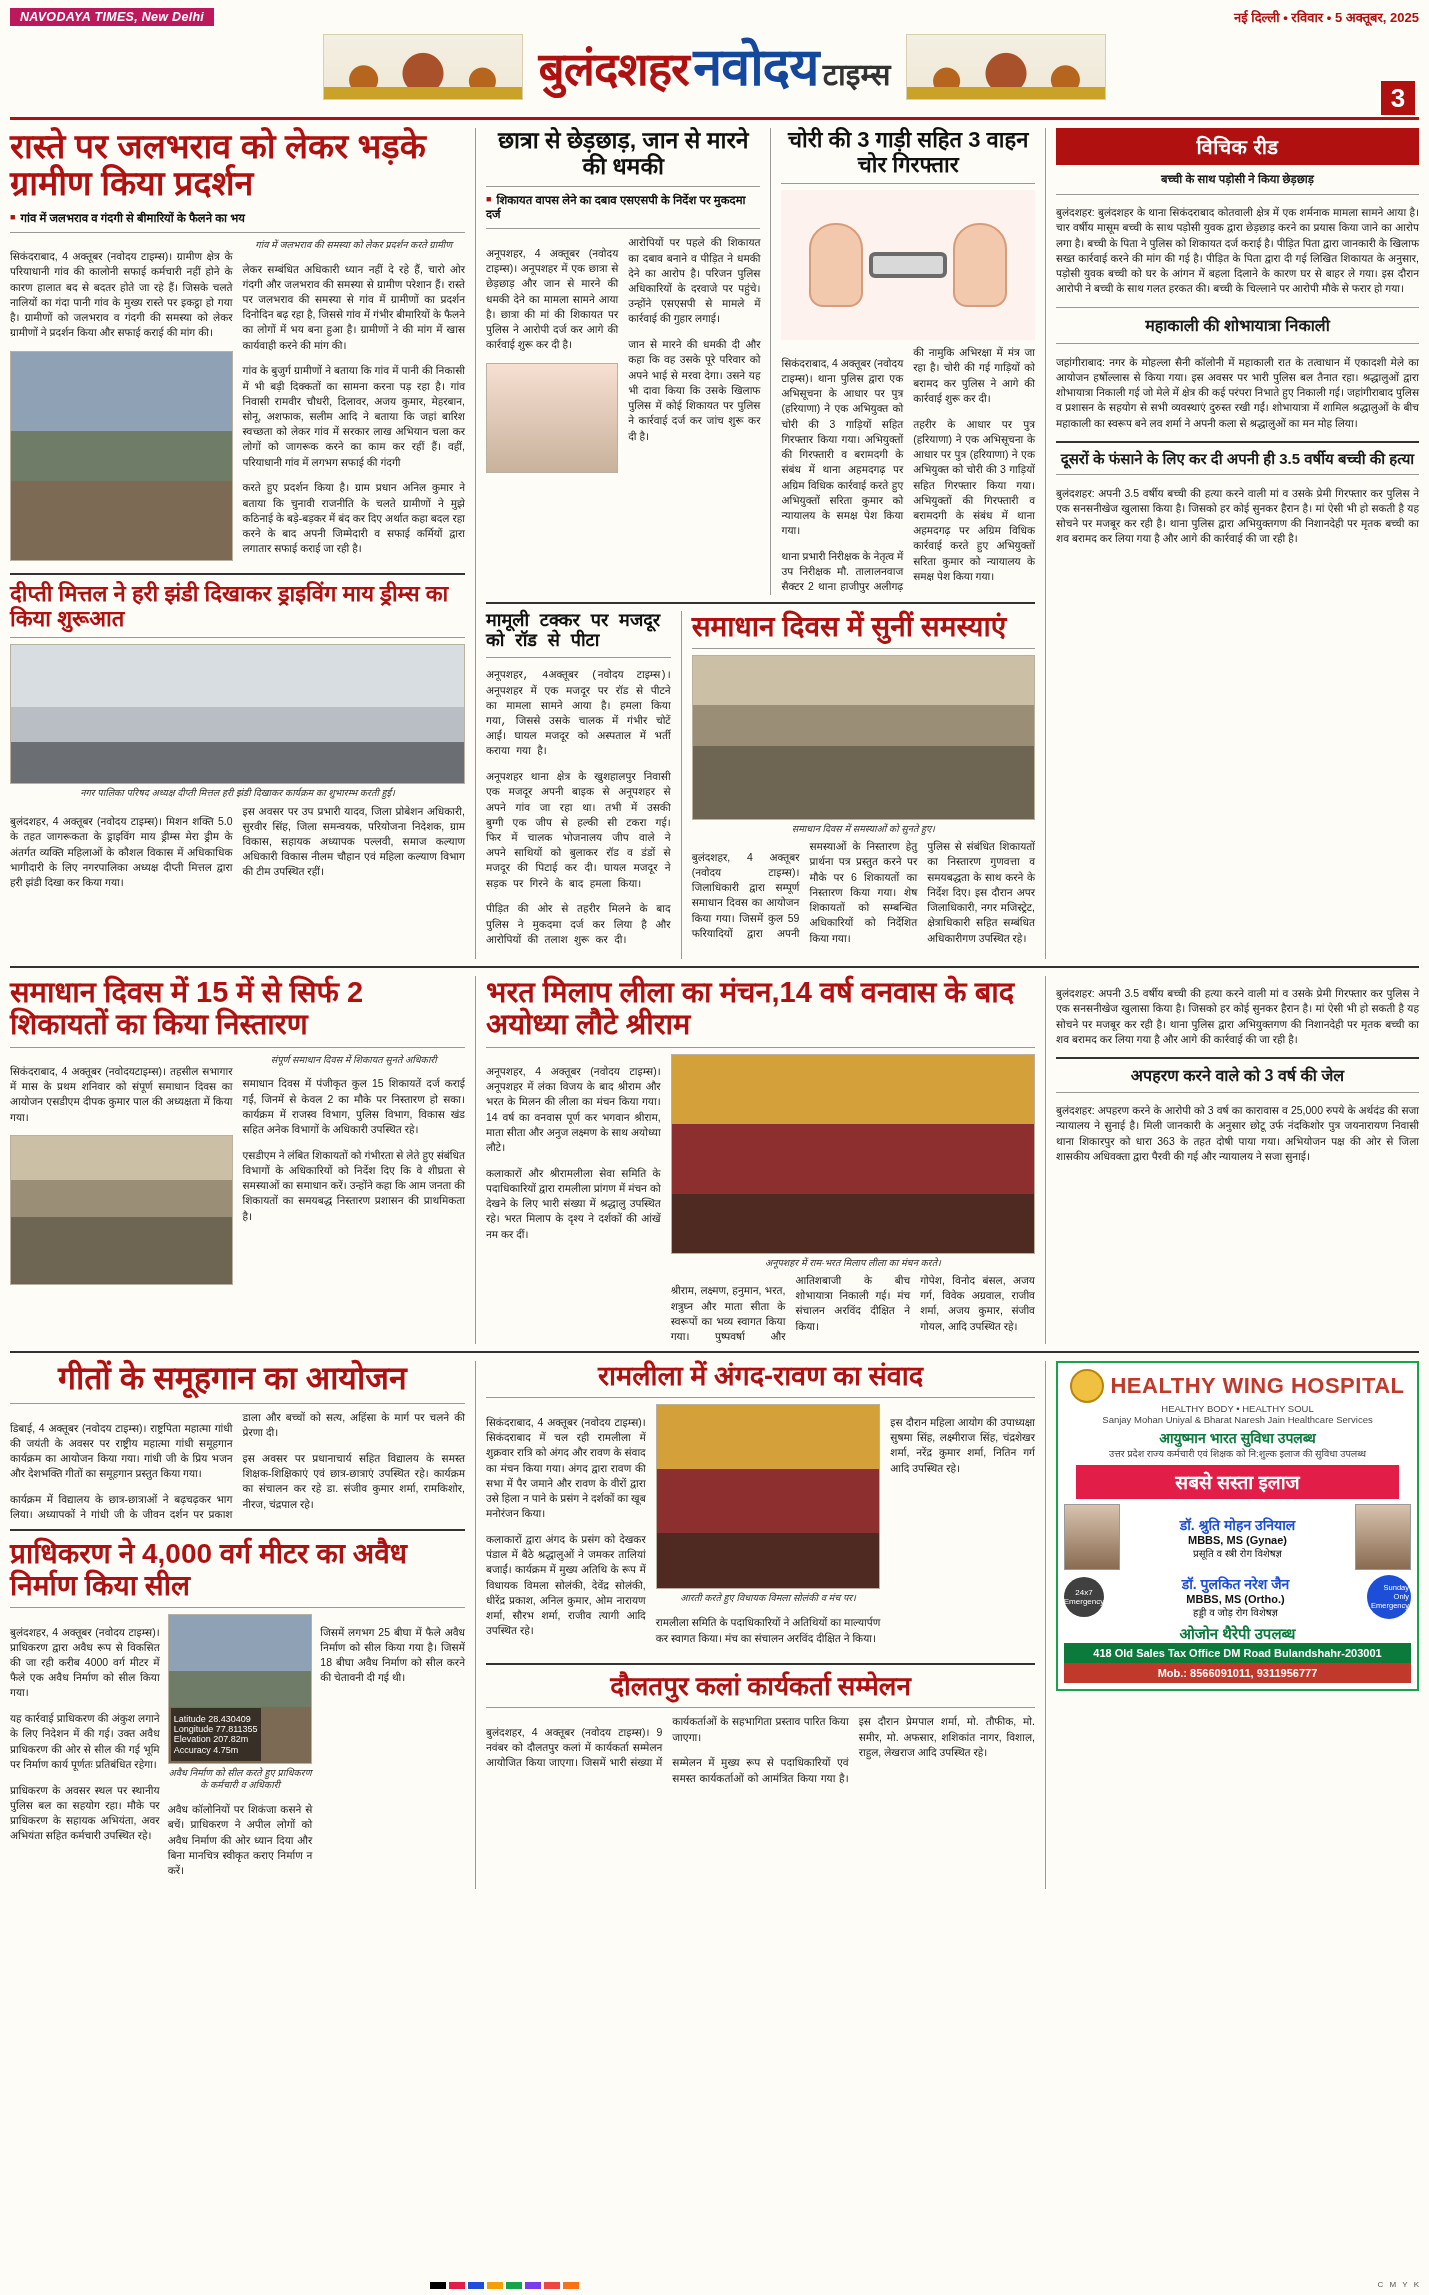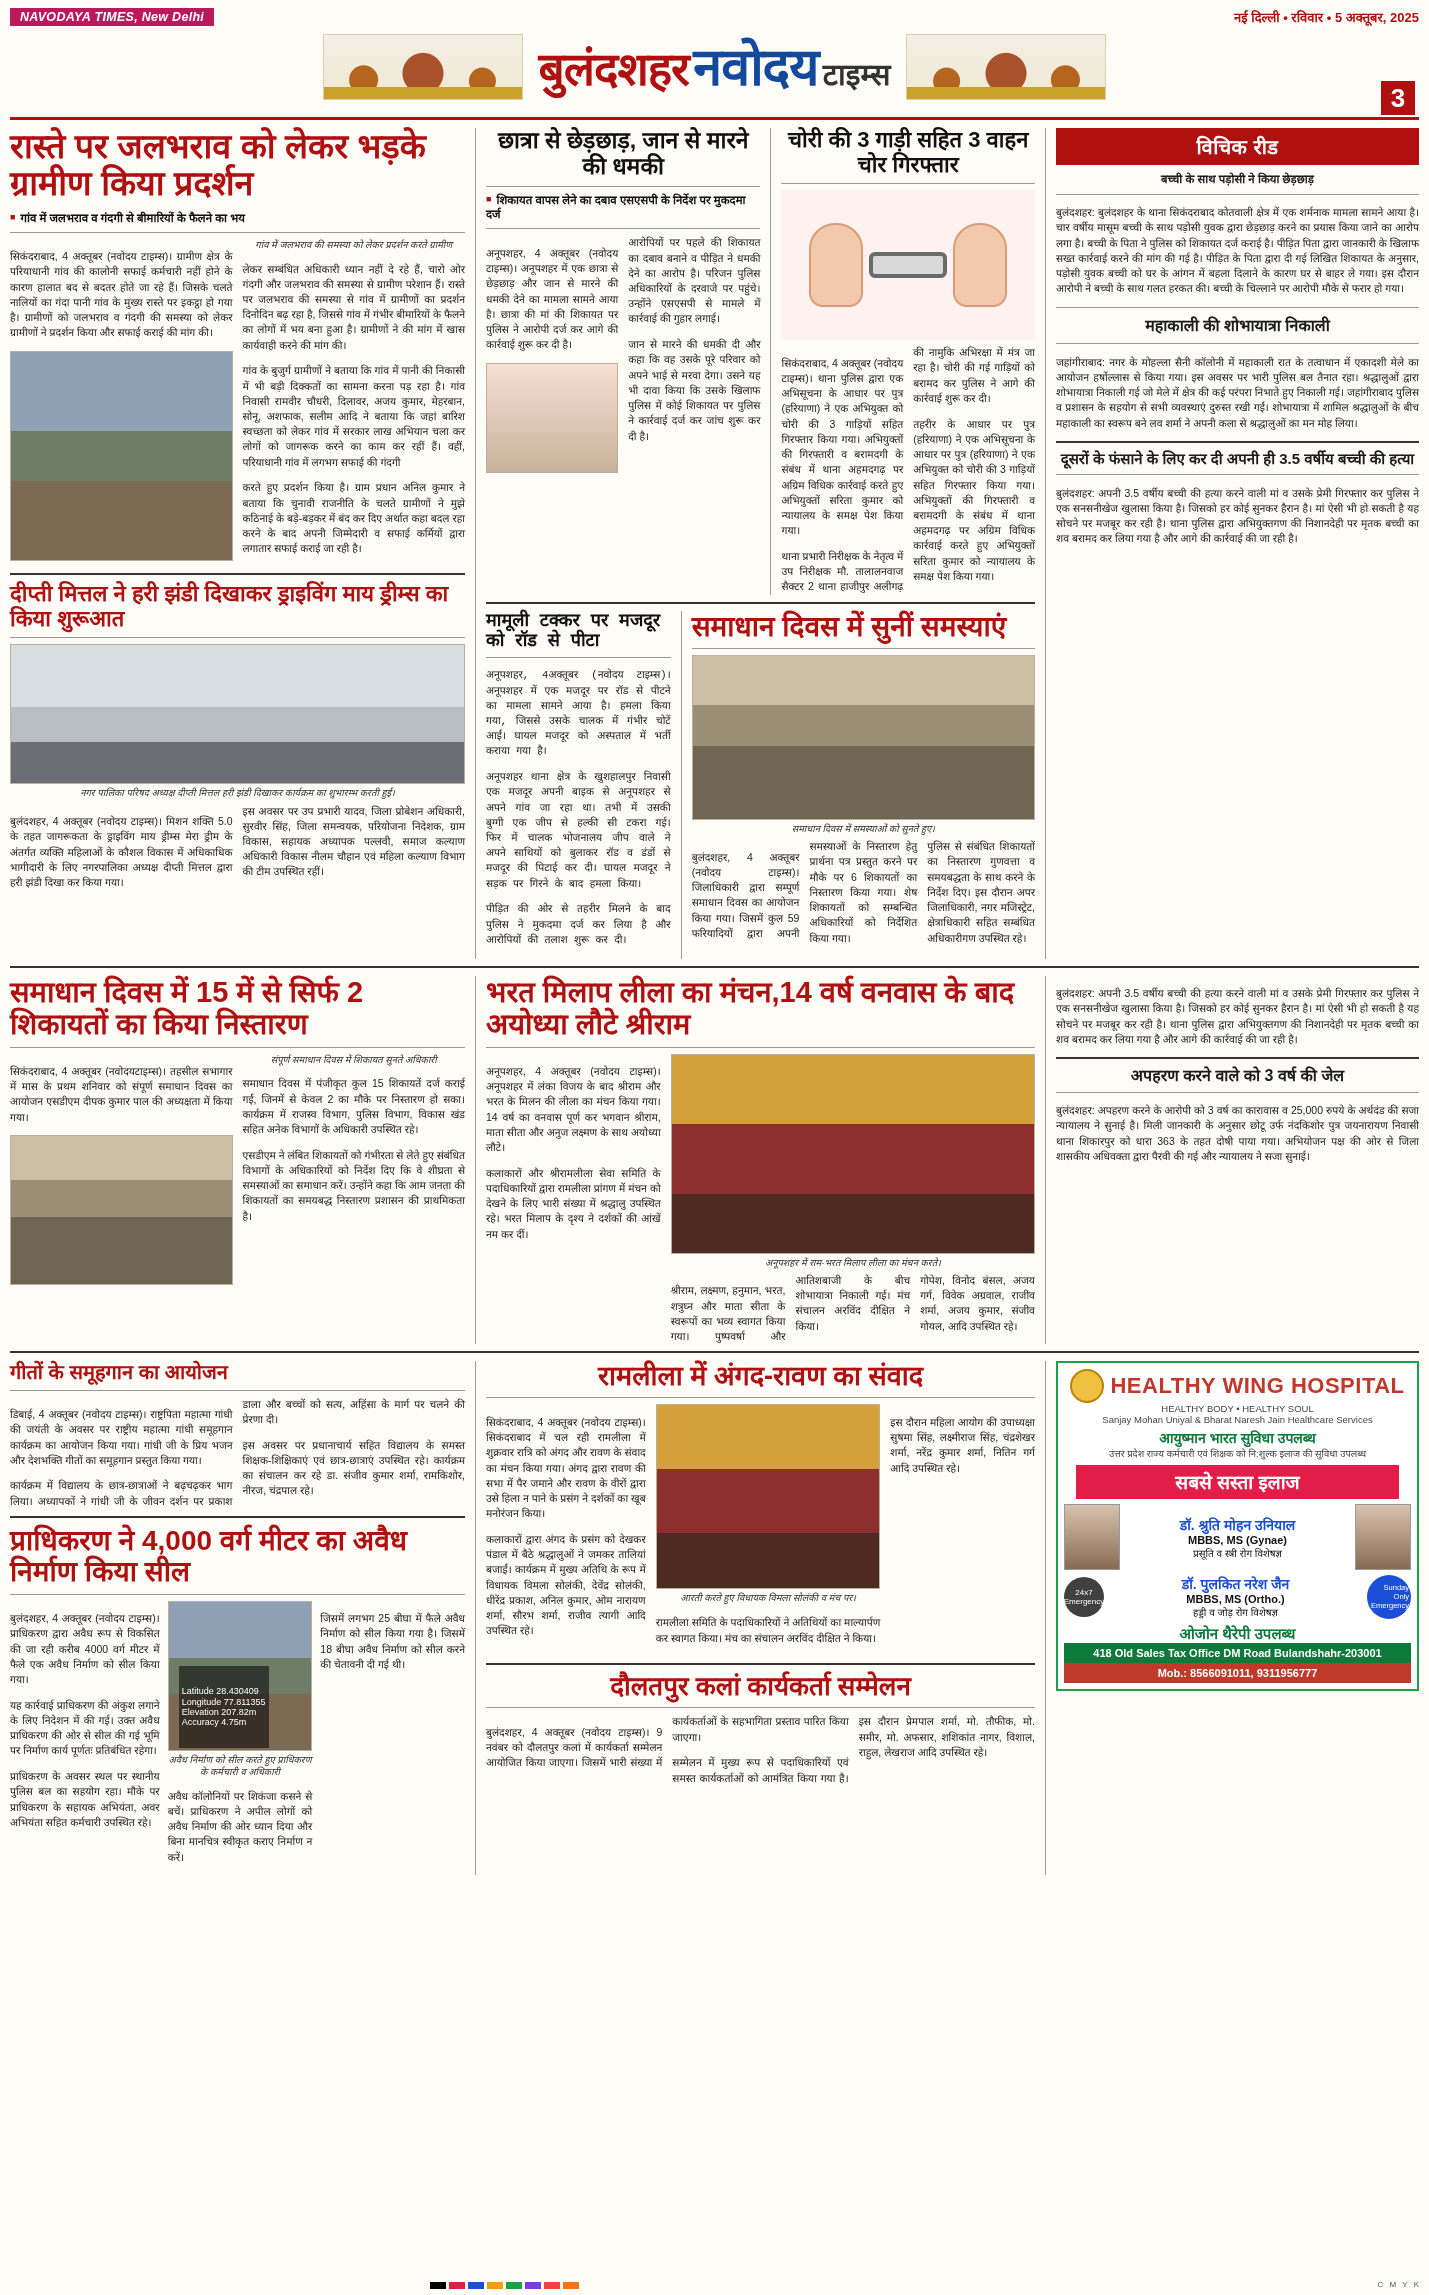--- a/index.html
+++ b/index.html
@@ -257,41 +257,41 @@
         <div class="rule"></div>
         <p>बुलंदशहर: अपहरण करने के आरोपी को 3 वर्ष का कारावास व 25,000 रुपये के अर्थदंड की सजा न्यायालय ने सुनाई है। मिली जानकारी के अनुसार छोटू उर्फ नंदकिशोर पुत्र जयनारायण निवासी थाना शिकारपुर को धारा 363 के तहत दोषी पाया गया। अभियोजन पक्ष की ओर से जिला शासकीय अधिवक्ता द्वारा पैरवी की गई और न्यायालय ने सजा सुनाई।</p>
       </div>
     </div>
   </div>
 
   <div class="thick"></div>
 
   <div class="grid">
     <div class="colL">
-      <h2 class="hl" style="font-size:20px; color:#b01010;">गीतों के समूहगान का आयोजन</h2>
+      <h2 class="hl" style="font-size:32px; color:#b01010;margin-left:48px;">गीतों के समूहगान का आयोजन</h2>
       <div class="rule"></div>
       <div class="cols2 body">
         <p>डिबाई, 4 अक्तूबर (नवोदय टाइम्स)। राष्ट्रपिता महात्मा गांधी की जयंती के अवसर पर राष्ट्रीय महात्मा गांधी समूहगान कार्यक्रम का आयोजन किया गया। गांधी जी के प्रिय भजन और देशभक्ति गीतों का समूहगान प्रस्तुत किया गया।</p>
         <p>कार्यक्रम में विद्यालय के छात्र-छात्राओं ने बढ़चढ़कर भाग लिया। अध्यापकों ने गांधी जी के जीवन दर्शन पर प्रकाश डाला और बच्चों को सत्य, अहिंसा के मार्ग पर चलने की प्रेरणा दी।</p>
         <p>इस अवसर पर प्रधानाचार्य सहित विद्यालय के समस्त शिक्षक-शिक्षिकाएं एवं छात्र-छात्राएं उपस्थित रहे। कार्यक्रम का संचालन कर रहे डा. संजीव कुमार शर्मा, रामकिशोर, नीरज, चंद्रपाल रहे।</p>
       </div>
 
       <div class="thick"></div>
 
       <h2 class="hl" style="font-size:28px; color:#b01010; line-height:1.12;">प्राधिकरण ने 4,000 वर्ग मीटर का अवैध निर्माण किया सील</h2>
       <div class="rule"></div>
       <div style="display:flex; gap:8px;">
         <div style="width:150px;" class="body">
           <p>बुलंदशहर, 4 अक्तूबर (नवोदय टाइम्स)। प्राधिकरण द्वारा अवैध रूप से विकसित की जा रही करीब 4000 वर्ग मीटर में फैले एक अवैध निर्माण को सील किया गया।</p>
           <p>यह कार्रवाई प्राधिकरण की अंकुश लगाने के लिए निदेशन में की गई। उक्त अवैध प्राधिकरण की ओर से सील की गई भूमि पर निर्माण कार्य पूर्णतः प्रतिबंधित रहेगा।</p>
           <p>प्राधिकरण के अवसर स्थल पर स्थानीय पुलिस बल का सहयोग रहा। मौके पर प्राधिकरण के सहायक अभियंता, अवर अभियंता सहित कर्मचारी उपस्थित रहे।</p>
         </div>
         <div style="width:145px;">
           <div class="photo ph-street" style="height:150px; width:100%; position:relative;">
-            <div class="tiny" style="position:absolute; left:10px; bottom:2px; background:rgba(0,0,0,.55); color:#fff; padding:20px 3px; white-space:pre-line; line-height:1.15;">Latitude 28.430409
+            <div class="tiny" style="position:absolute; left:2px; bottom:2px; background:rgba(0,0,0,.55); color:#fff; padding:6px 3px; white-space:pre-line; line-height:1.15;">Latitude 28.430409
 Longitude 77.811355
 Elevation 207.82m
 Accuracy 4.75m</div>
           </div>
           <div class="cap">अवैध निर्माण को सील करते हुए प्राधिकरण के कर्मचारी व अधिकारी</div>
           <p class="body">अवैध कॉलोनियों पर शिकंजा कसने से बचें। प्राधिकरण ने अपील लोगों को अवैध निर्माण की ओर ध्यान दिया और बिना मानचित्र स्वीकृत कराए निर्माण न करें।</p>
         </div>
         <div style="width:145px;" class="body">
           <p>जिसमें लगभग 25 बीघा में फैले अवैध निर्माण को सील किया गया है। जिसमें 18 बीघा अवैध निर्माण को सील करने की चेतावनी दी गई थी।</p>
         </div>

